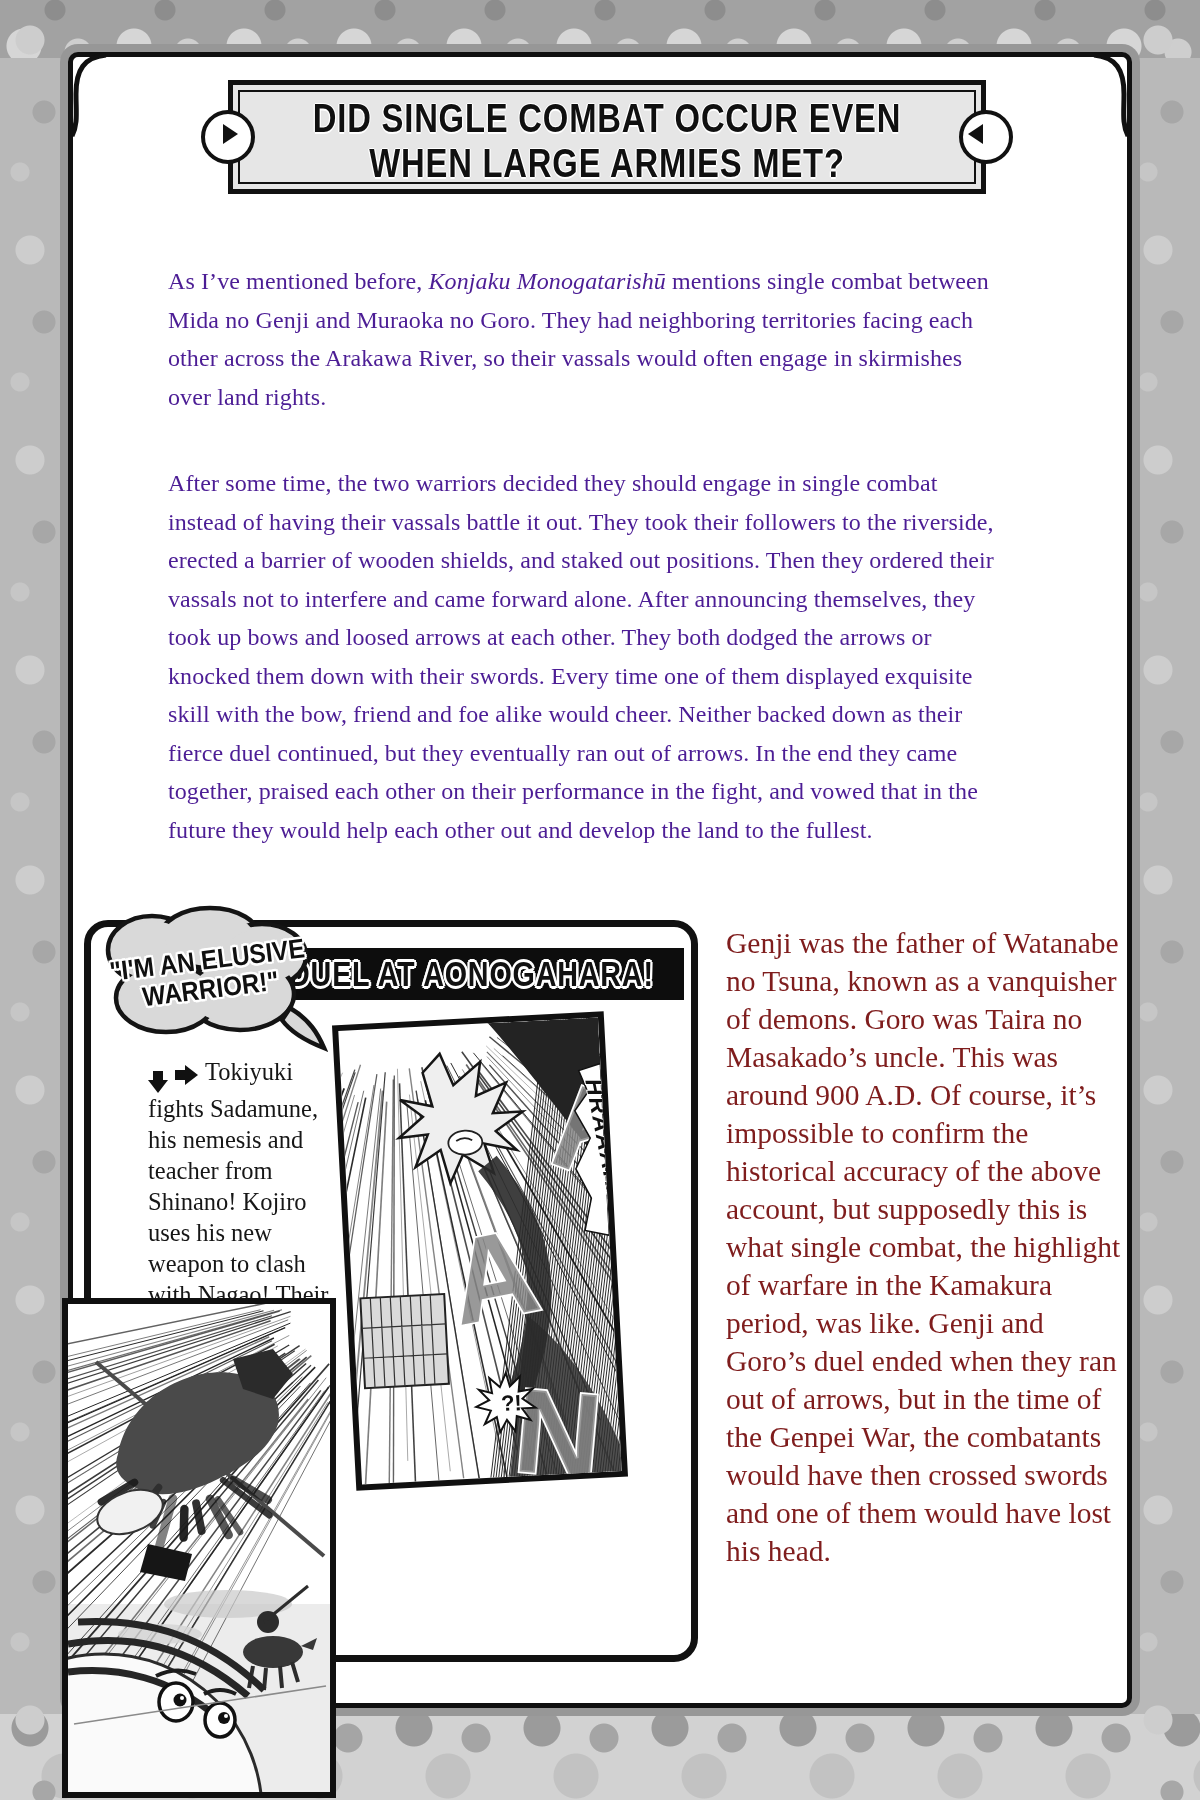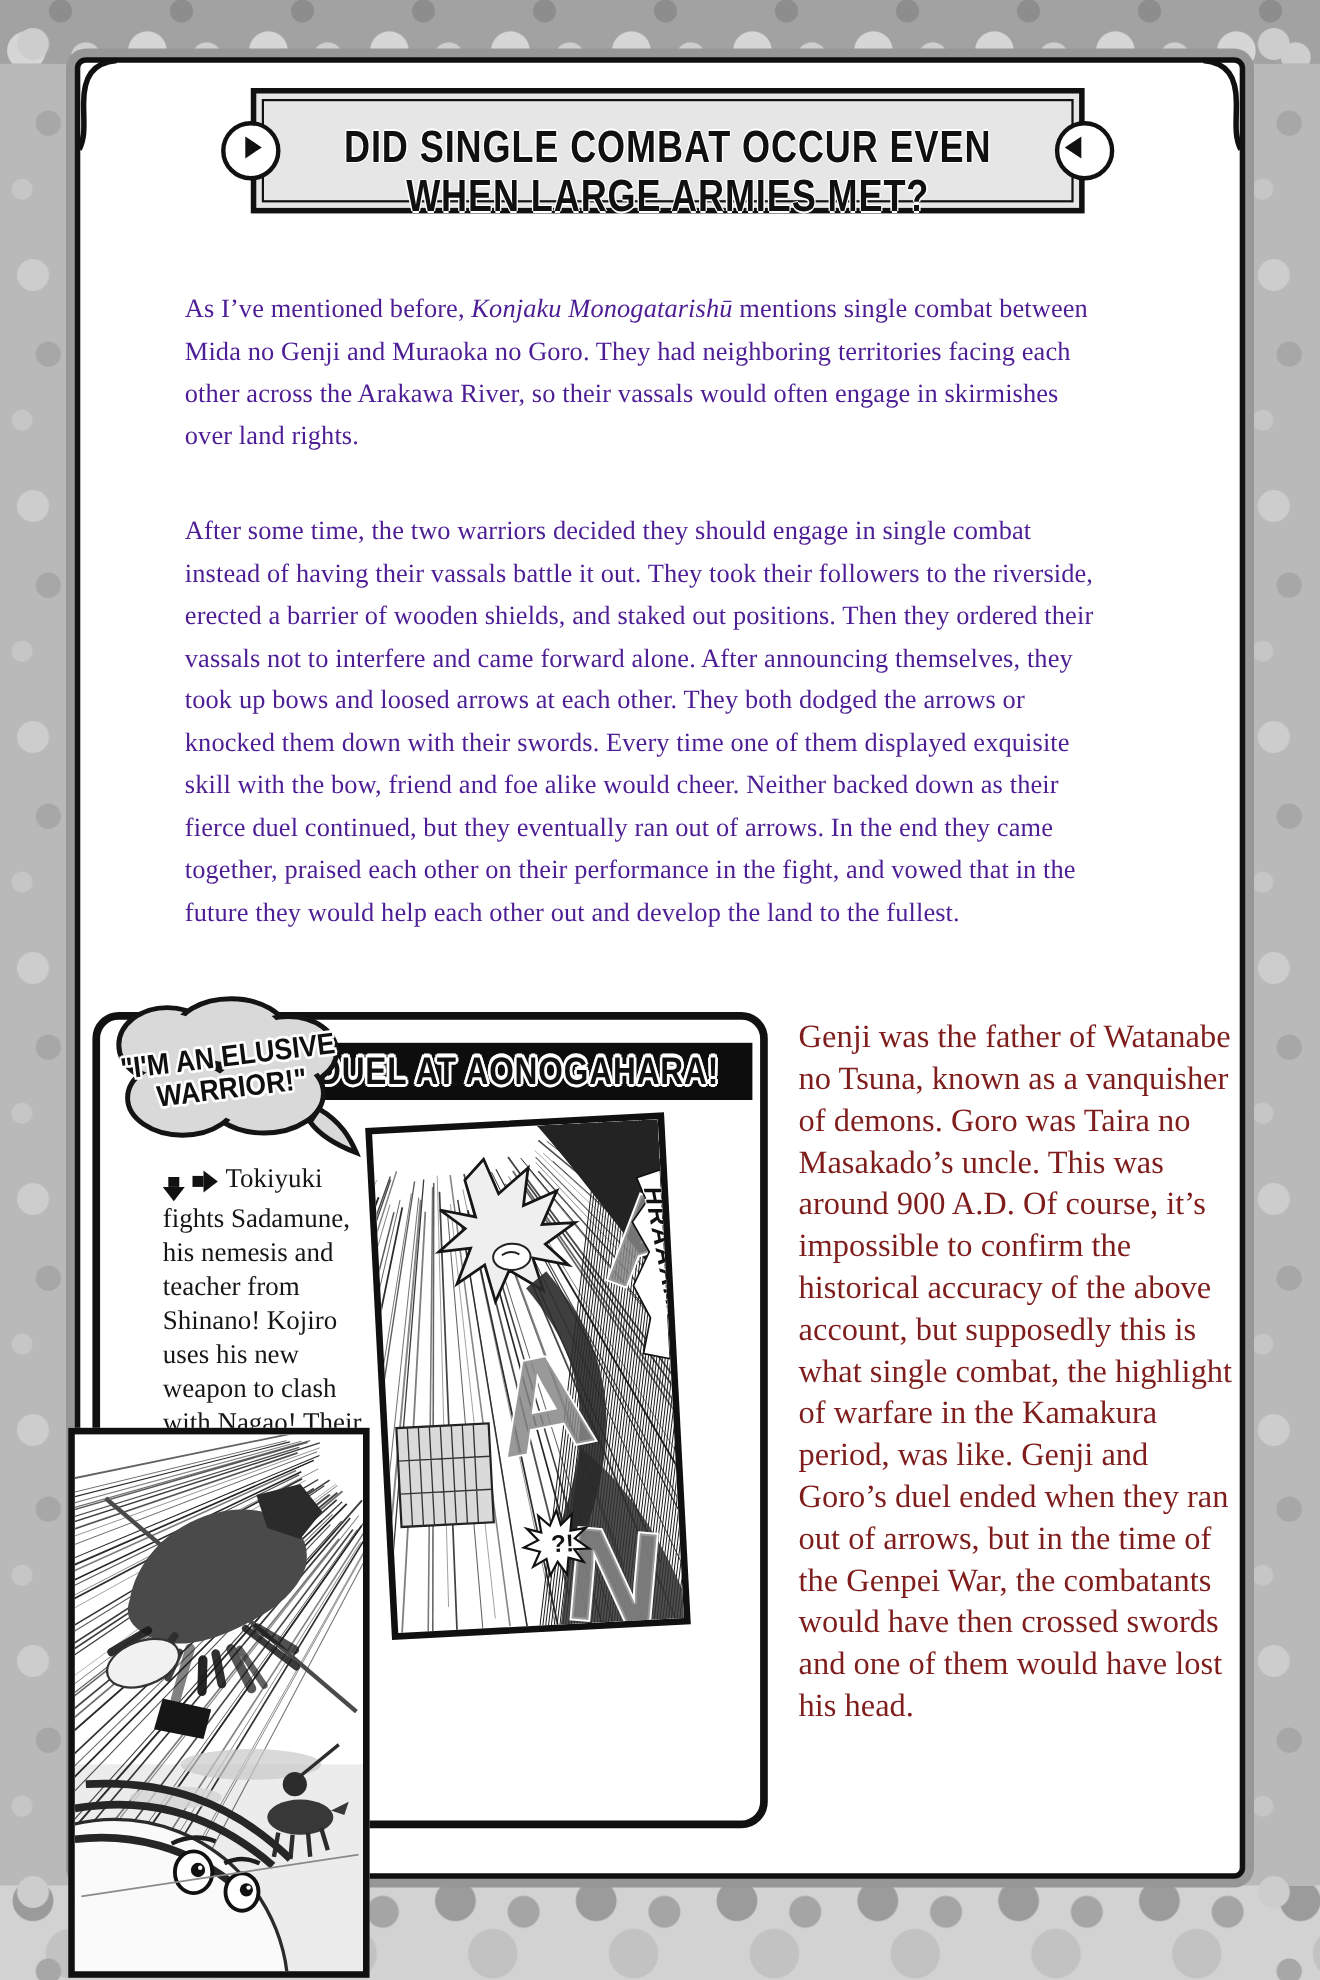--- a/index.html
+++ b/index.html
@@ -34,21 +34,21 @@
   .page{position:absolute;left:68px;top:52px;width:1054px;height:1646px;z-index:2;
         background:#ffffff;border:5px solid #101010;border-radius:10px;
         box-shadow:0 0 0 8px #979797;}
   .corner{position:absolute;z-index:3;}
   .corner.tl{left:62px;top:48px;}
   .corner.tr{right:62px;top:48px;transform:scaleX(-1);}
   
   .plaque{position:absolute;left:228px;top:80px;width:758px;height:114px;z-index:4;
           background:#e6e6e6;border:5px solid #111;box-sizing:border-box;}
   .plaque::after{content:"";position:absolute;inset:5px;border:2px solid #111;}
-  .plaque-inner{position:relative;z-index:2;padding-top:26px;text-align:center;color:#101010;
+  .plaque-inner{position:relative;z-index:2;padding-top:11px;text-align:center;color:#101010;
           font-family:"Liberation Sans", sans-serif;font-weight:bold;}
   .plaque-line{display:block;font-size:41px;line-height:45px;letter-spacing:1px;
           transform:scaleX(.8);white-space:nowrap;
           text-shadow:1.5px 0 #fff,-1.5px 0 #fff,0 1.5px #fff,0 -1.5px #fff;}
   .notch{position:absolute;width:46px;height:46px;border:4px solid #111;border-radius:50%;
          background:#fff;top:110px;z-index:5;}
   .notch-l{left:201px;} .notch-r{left:959px;}
   .tri{position:absolute;width:0;height:0;z-index:6;top:124px;}
   .tri-r{left:223px;border-top:10px solid transparent;border-bottom:10px solid transparent;border-left:15px solid #111;}
   .tri-l{left:968px;border-top:10px solid transparent;border-bottom:10px solid transparent;border-right:15px solid #111;}

